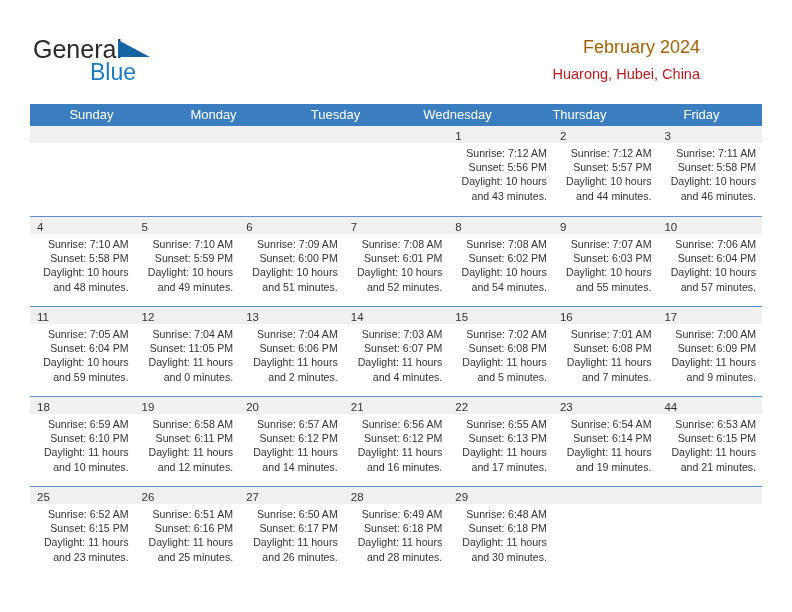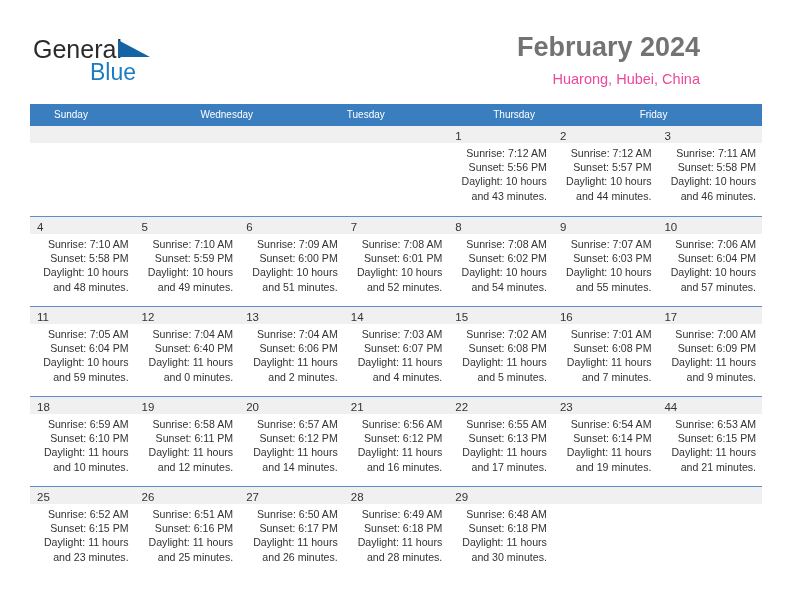--- a/index.html
+++ b/index.html
@@ -64,54 +64,54 @@
     line-height: 26px;
   }
 
   .title-block {
     position: absolute;
     right: 36px;
     top: 30px;
     text-align: right;
   }
   .title-main {
-    font-size: 27px;
-    color: #737373;
+    font-size: 18px;
+    color: #a16207;
     line-height: 34px;
-    font-weight: bold;
+    font-weight: normal;
     white-space: nowrap;
   }
   .title-sub {
     font-size: 14.5px;
-    color: #ec4899;
+    color: #b91c1c;
     line-height: 20px;
-    margin-top: 5px;
     white-space: nowrap;
   }
 
   
   .calendar {
     position: absolute;
     left: 30px;
     top: 104px;
     width: 732px;
   }
   .dow-row {
     display: flex;
     background: #3a7ebf;
     height: 22px;
   }
   .dow-cell {
     flex: 1 1 0;
     color: #ffffff;
-    font-size: 10px;
+    font-size: 13px;
     line-height: 22px;
-    padding-left: 24px;
+    padding-left: 1px;
     box-sizing: border-box;
     white-space: nowrap;
+    text-align: center;
   }
 
   .week-row {
     display: flex;
     border-top: 1px solid #5b8fc9;
     height: 90px;
     box-sizing: border-box;
   }
   .week-row:first-of-type {
     border-top: none;
@@ -165,22 +165,23 @@
     <div class="title-block">
       <div class="title-main">February 2024</div>
       <div class="title-sub">Huarong, Hubei, China</div>
     </div>
 
   </div>
 
   <div class="calendar">
     <div class="dow-row" id="dow-row">
         <div class="dow-cell">Sunday</div>
+        <div class="dow-cell">Monday</div>
+        <div class="dow-cell">Tuesday</div>
         <div class="dow-cell">Wednesday</div>
-        <div class="dow-cell">Tuesday</div>
         <div class="dow-cell">Thursday</div>
         <div class="dow-cell">Friday</div>
       </div>
     <div id="weeks-container">
         <div class="week-row">
           <div class="day-cell empty">
             <div class="daynum-band"><span class="daynum"></span></div>
             <div class="day-body"></div>
           </div>
           <div class="day-cell empty">
@@ -295,21 +296,21 @@
               <div class="day-line">Sunrise: 7:05 AM</div>
               <div class="day-line">Sunset: 6:04 PM</div>
               <div class="day-line">Daylight: 10 hours</div>
               <div class="day-line">and 59 minutes.</div>
             </div>
           </div>
           <div class="day-cell">
             <div class="daynum-band"><span class="daynum">12</span></div>
             <div class="day-body">
               <div class="day-line">Sunrise: 7:04 AM</div>
-              <div class="day-line">Sunset: 6:40 PM</div>
+              <div class="day-line">Sunset: 11:05 PM</div>
               <div class="day-line">Daylight: 11 hours</div>
               <div class="day-line">and 0 minutes.</div>
             </div>
           </div>
           <div class="day-cell">
             <div class="daynum-band"><span class="daynum">13</span></div>
             <div class="day-body">
               <div class="day-line">Sunrise: 7:04 AM</div>
               <div class="day-line">Sunset: 6:06 PM</div>
               <div class="day-line">Daylight: 11 hours</div>

